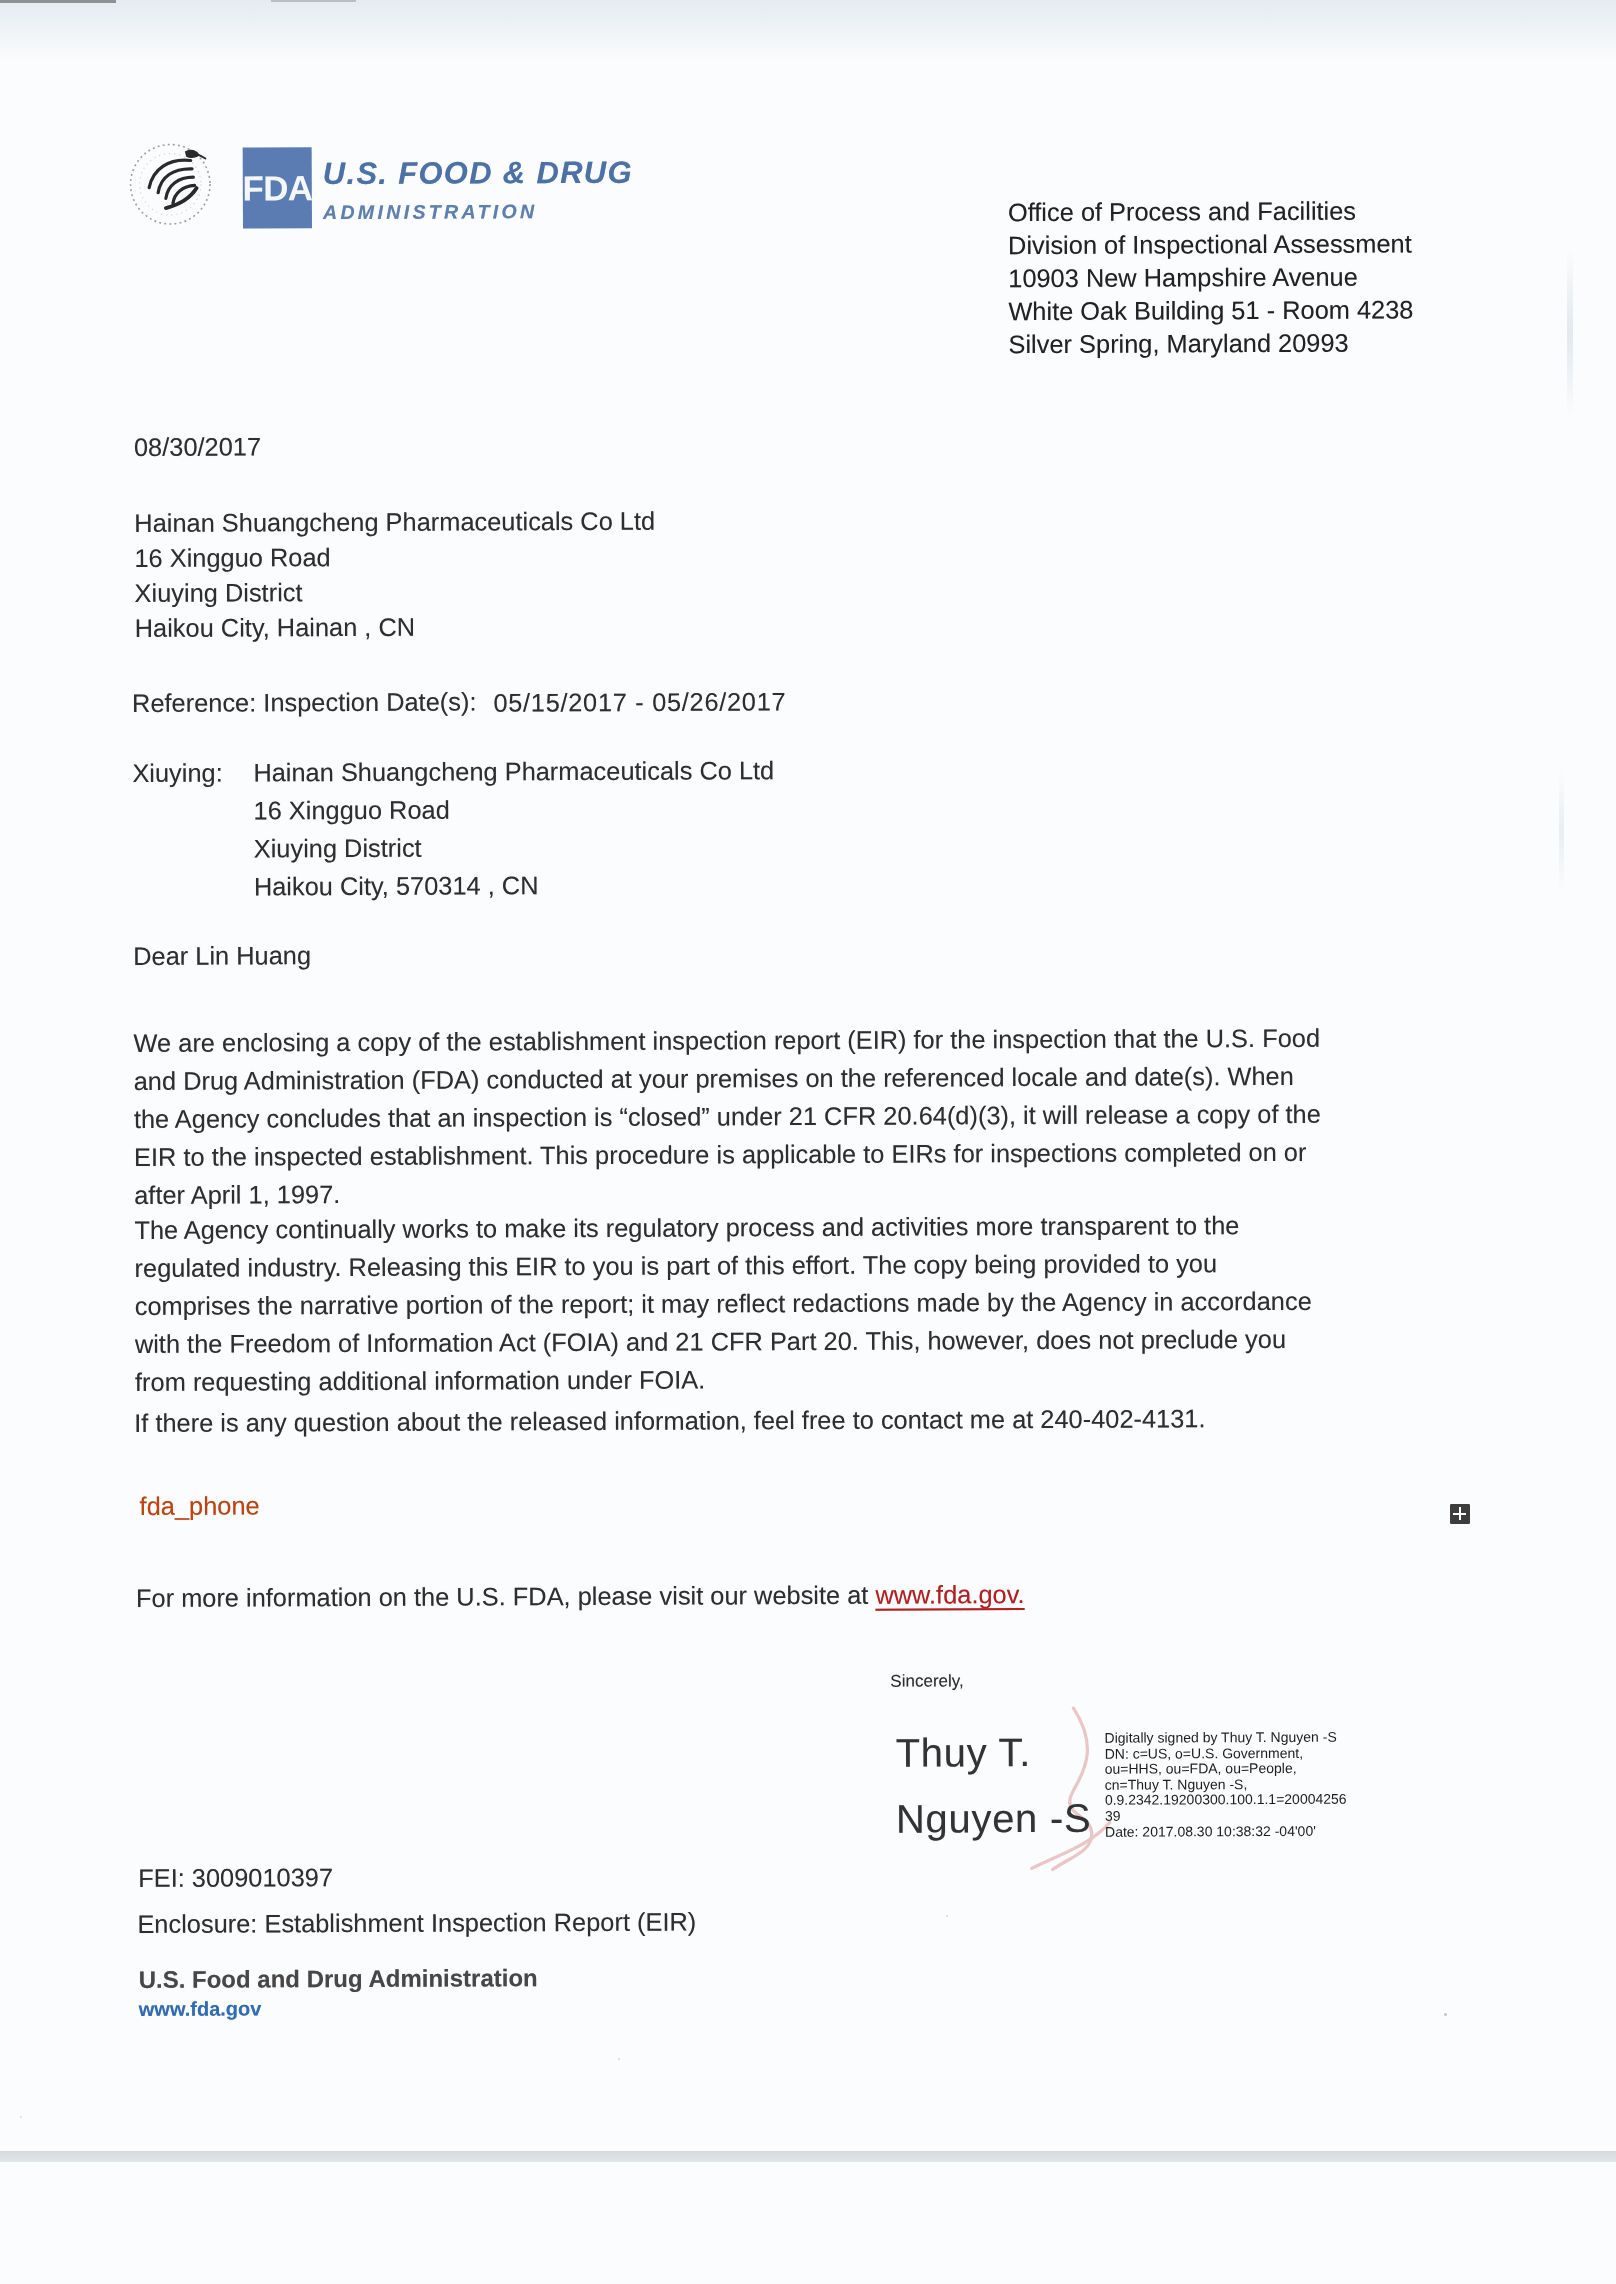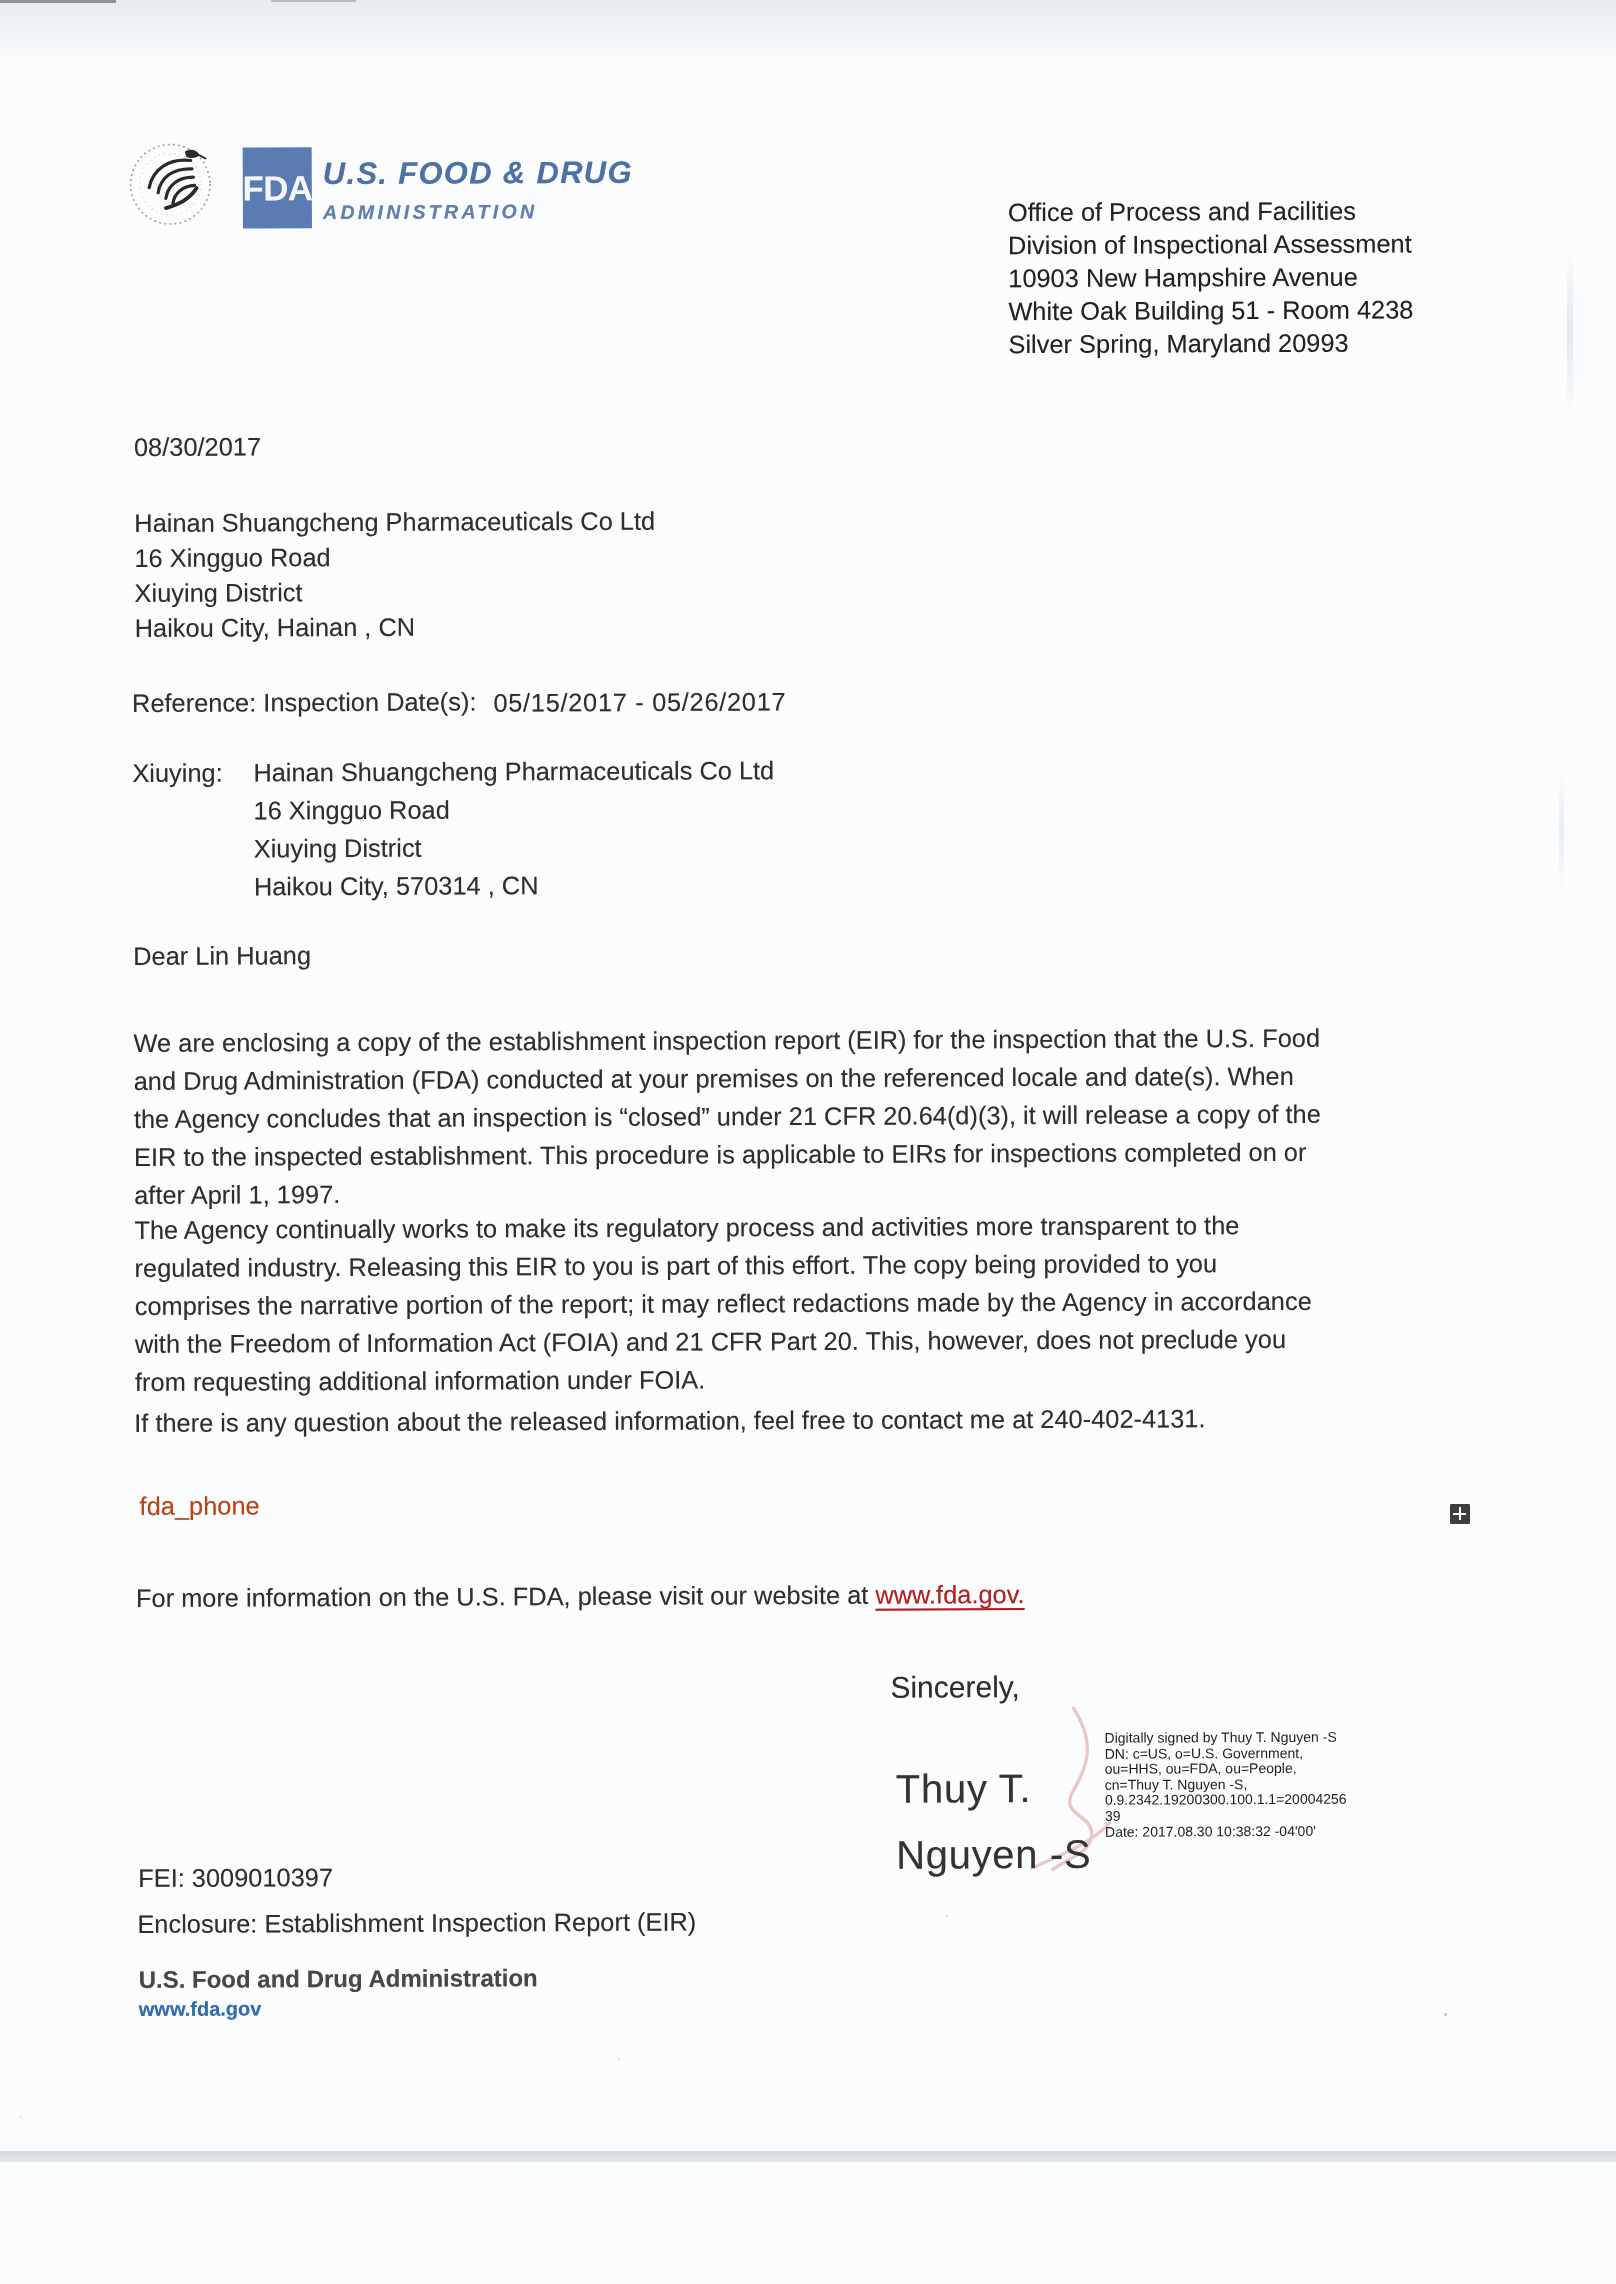--- a/index.html
+++ b/index.html
@@ -58,23 +58,23 @@
   .salutation{position:absolute;left:129px;top:941px;font-size:25.4px;line-height:1;}
   .para{position:absolute;left:129px;font-size:25.4px;line-height:38px;}
   .p1{top:1021px;}
   .p2{top:1208px;}
   .contact{position:absolute;left:128px;top:1408px;font-size:25.4px;line-height:1;}
   .fda-phone{position:absolute;left:133px;top:1491px;font-size:25.4px;line-height:1;color:#c2410c;}
   .moreinfo{position:absolute;left:129px;top:1583px;font-size:25.4px;line-height:1;}
   .body-link{color:#b91c1c;text-decoration:underline;text-decoration-thickness:2px;text-underline-offset:4.6px;cursor:pointer;}
 
   
-  .sincerely{position:absolute;left:883px;top:1673px;font-size:30px;line-height:1;}
+  .sincerely{position:absolute;left:883px;top:1673px;font-size:17px;line-height:1;}
   .flourish{position:absolute;left:1004px;top:1706px;width:111px;height:196px;}
-  .signer-name{position:absolute;left:888px;top:1756px;font-size:40px;line-height:66px;color:#333;letter-spacing:0.7px;}
+  .signer-name{position:absolute;left:888px;top:1720px;font-size:40px;line-height:66px;color:#333;letter-spacing:0.7px;}
   .dn{position:absolute;left:1097px;top:1732px;font-size:14px;line-height:15.6px;color:#1d1d1d;text-shadow:none;}
 
   
   .fei{position:absolute;left:130px;top:1863px;font-size:25.4px;line-height:1;}
   .enclosure{position:absolute;left:129px;top:1909px;font-size:25.4px;line-height:1;}
   .footer-org{position:absolute;left:130px;top:1965px;font-size:24px;font-weight:bold;color:#474747;line-height:1;}
   .footer-url{position:absolute;left:130px;top:1996px;font-size:20px;font-weight:bold;color:#2e6cb3;line-height:1;}
 
   
   .plus-icon{position:absolute;left:1450px;top:1504px;width:19.6px;height:19.6px;background:#3d3d3d;border-radius:1.3px;cursor:pointer;}

